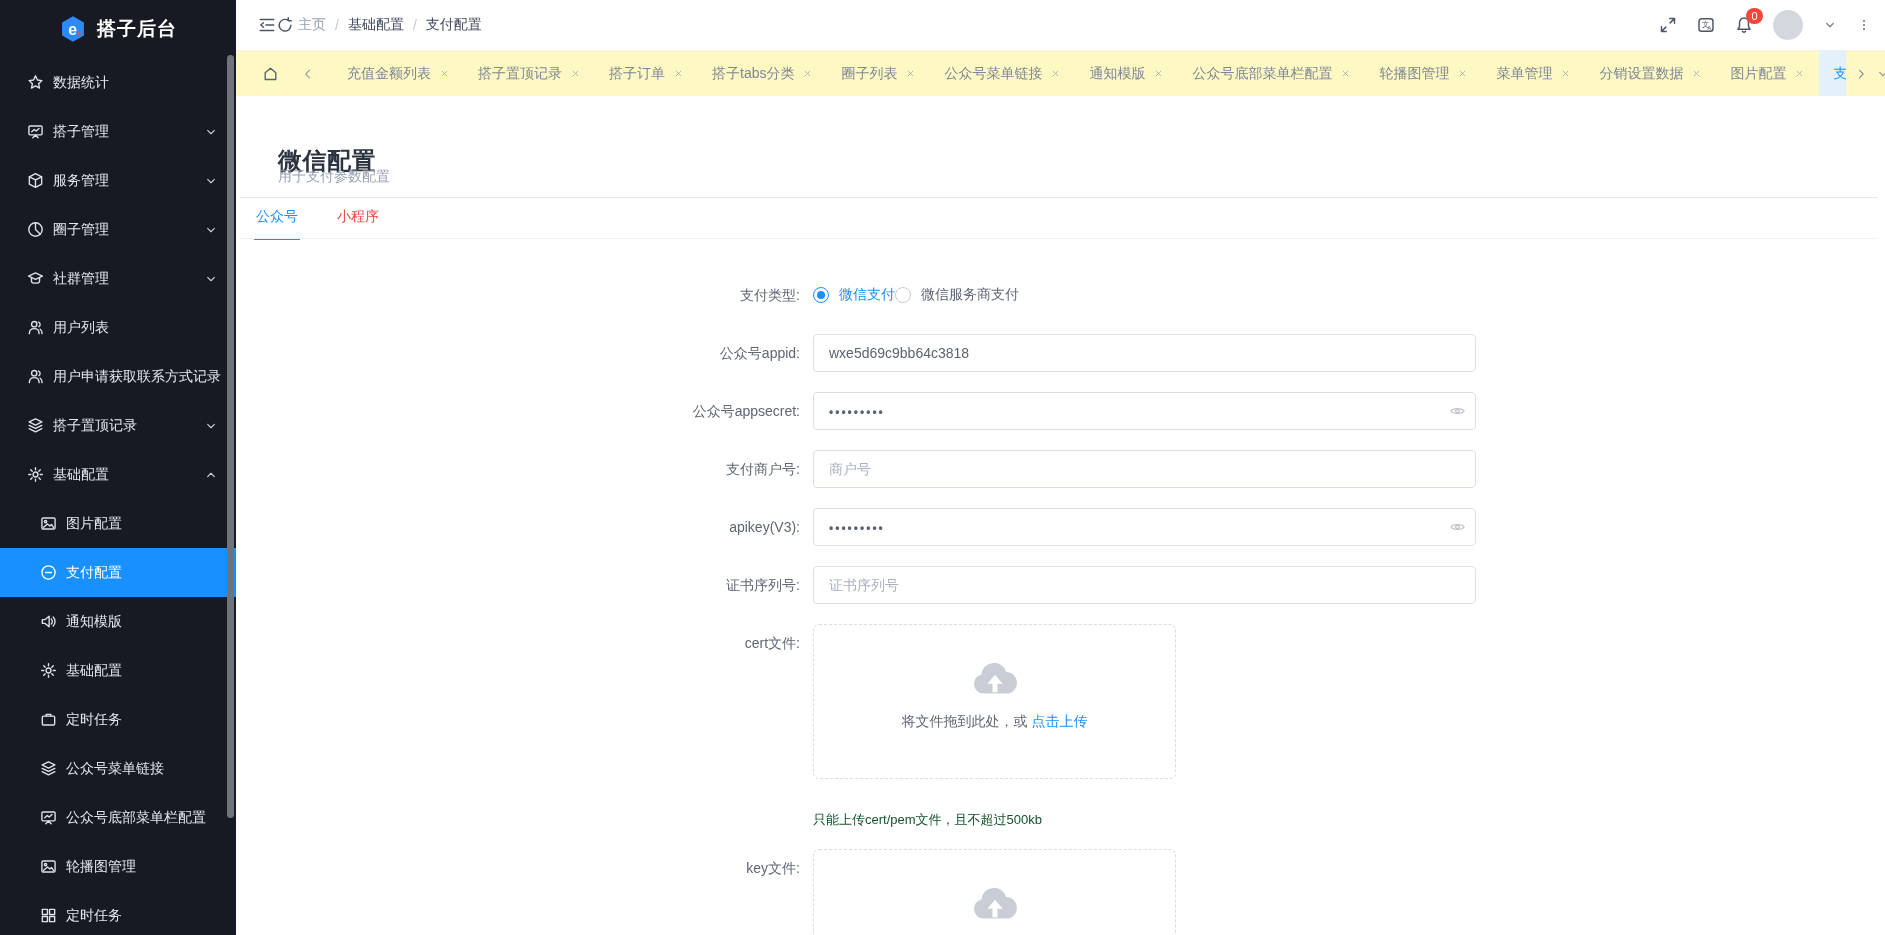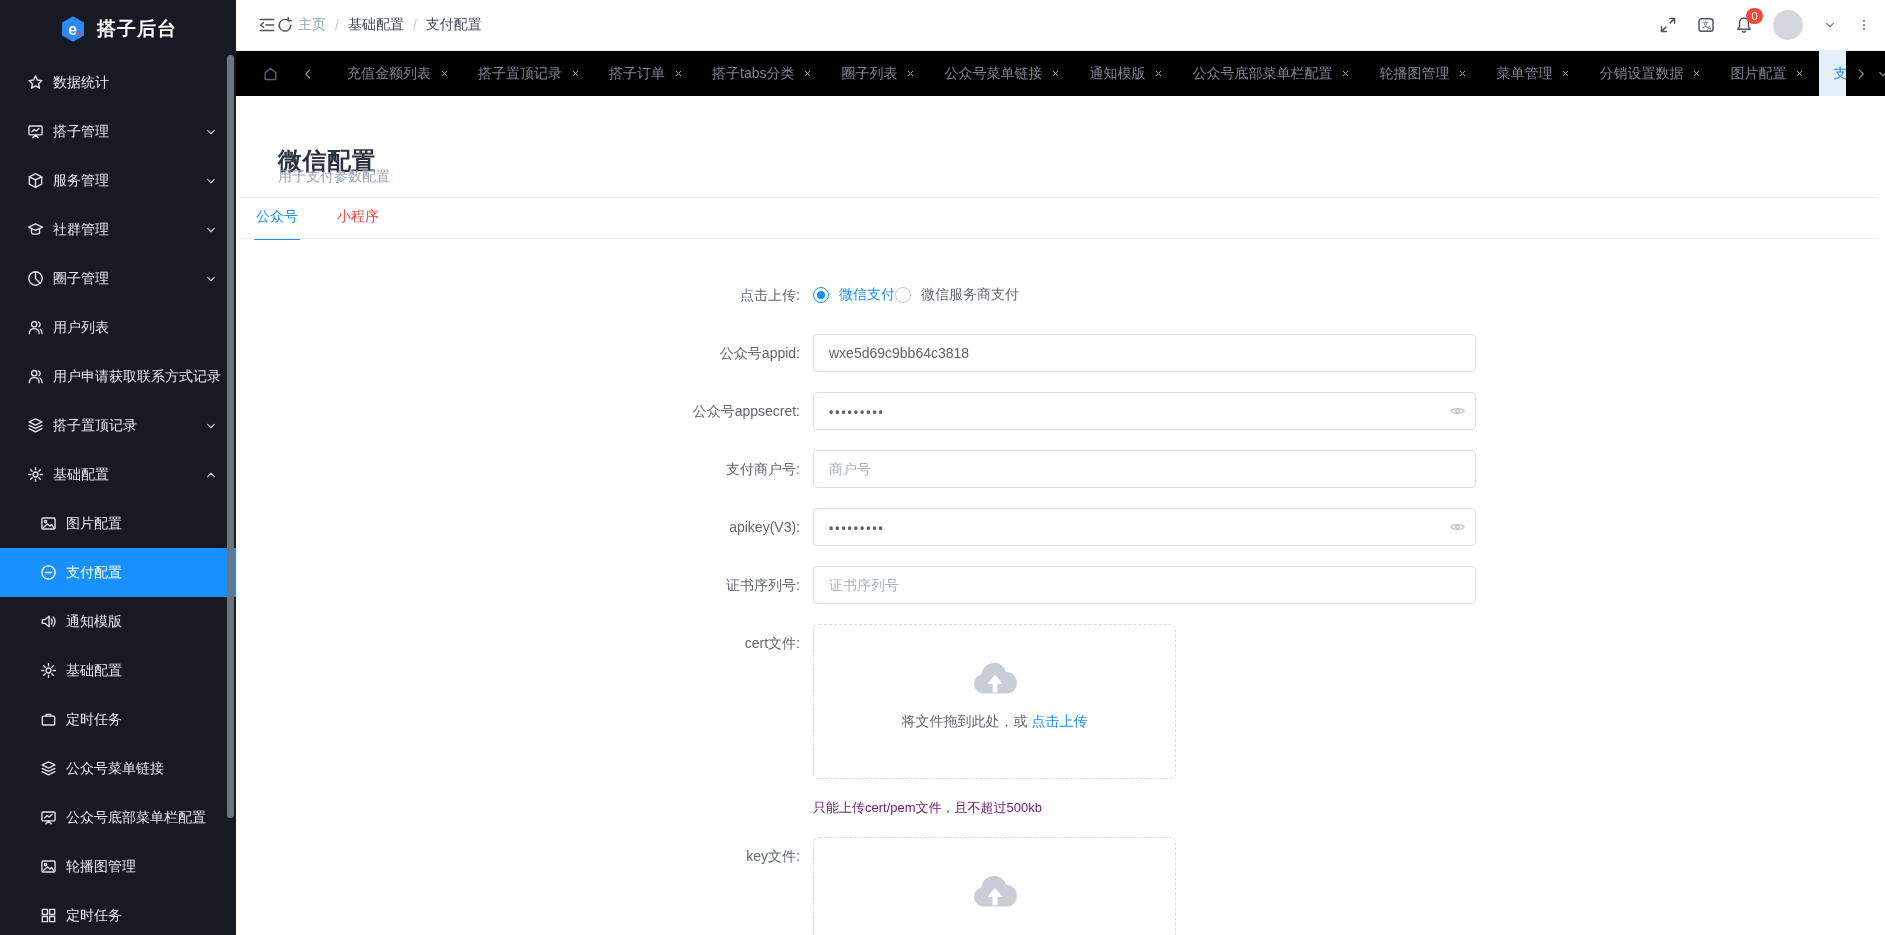--- a/index.html
+++ b/index.html
@@ -33,21 +33,21 @@
   .bc-sep{color:#c3c8d1;}
   .bc-item{color:#3f475a;cursor:pointer;}
   .hdr-right{margin-left:auto;display:flex;align-items:center;gap:20px;padding-right:14px;}
   .bell-wrap{position:relative;width:18px;height:18px;color:#4d5566;cursor:pointer;}
   .badge{position:absolute;top:-8px;right:-10px;min-width:13px;height:16px;border-radius:9px;
          background:#f5483d;color:#fff;font-size:11px;line-height:16px;text-align:center;padding:0 2px;}
   .avatar{width:30px;height:30px;border-radius:50%;background:#d4d7dd;cursor:pointer;}
   .sm-icon{width:14px;height:14px;color:#6b7384;cursor:pointer;}
 
   
-  .tabbar{position:absolute;left:236px;top:51px;right:0;height:45px;background:#000000;
+  .tabbar{position:absolute;left:236px;top:51px;right:0;height:45px;background:#fef9c3;
           border-bottom:1px solid #e9eaed;display:flex;align-items:center;}
   .tb-home{width:17px;height:17px;margin-left:26px;color:#596175;cursor:pointer;flex:none;}
   .tb-prev{width:14px;height:14px;margin-left:22px;color:#9aa1ae;cursor:pointer;flex:none;}
   .tabs-scroll{display:flex;align-items:center;height:100%;margin-left:18px;overflow:hidden;flex:1;}
   .tab{display:flex;align-items:center;gap:8px;padding:0 14px;height:100%;font-size:14px;
        color:#7e8694;cursor:pointer;white-space:nowrap;flex:none;}
   .tab .close{width:11px;height:11px;color:#a8aeba;}
   .tab.active{background:#e4f1fd;color:#1890ff;}
   .tb-next{width:14px;height:14px;color:#8d94a2;margin:0 8px;flex:none;cursor:pointer;}
   .tb-more{width:14px;height:14px;color:#8d94a2;margin-right:-5px;flex:none;cursor:pointer;}
@@ -83,21 +83,21 @@
   .finput .pwd{letter-spacing:2px;font-weight:bold;font-size:12px;}
   .eye{position:absolute;right:9px;top:50%;transform:translateY(-50%);width:17px;height:17px;color:#c0c4cc;cursor:pointer;}
   .frow.upload{margin-top:16px;}
   .frow.keyrow{margin-top:14px;}
   .dropzone{width:363px;height:155px;box-sizing:border-box;border:1px dashed #d8dce4;border-radius:6px;
             position:relative;background:#fff;cursor:pointer;}
   .dz-cloud{position:absolute;left:50%;top:26px;transform:translateX(-50%);width:64px;height:52px;color:#c8cdd6;}
   .dz-text{position:absolute;left:0;right:0;top:88px;text-align:center;font-size:14px;color:#5f6673;}
   .dz-link{color:#1890ff;cursor:pointer;}
   .hintrow{margin-top:10px;margin-bottom:20px;}
-  .hint{font-size:13px;color:#701a75;line-height:18px;}
+  .hint{font-size:13px;color:#14532d;line-height:18px;margin-top:12px;}
 </style>
 </head>
 <body>
 
 <aside class="sidebar">
   <div class="logo-row">
     <span class="icn logo-badge">
         <svg viewBox="0 0 32 32">
           <path d="M16 1.5l12.5 7.2v14.6L16 30.5 3.5 23.3V8.7z" fill="#2b8af5"></path>
           <text x="15.5" y="22.5" text-anchor="middle" font-size="18" font-weight="bold" fill="#fff" font-family="Liberation Sans,sans-serif">e</text>
@@ -139,39 +139,39 @@
         <span class="mi-label">服务管理</span>
         <span class="icn mi-chevron">
           <svg viewBox="0 0 16 16" fill="none" stroke="currentColor" stroke-width="1.3" stroke-linecap="round" stroke-linejoin="round">
             <path d="M4.2 6.2L8 10l3.8-3.8"></path>
           </svg>
         </span>
       </div>
       <div class="menu-item">
         <span class="icn mi-icon">
           <svg viewBox="0 0 16 16" fill="none" stroke="currentColor" stroke-width="1.3" stroke-linecap="round" stroke-linejoin="round">
+            <circle cx="8" cy="8" r="6.3"></circle>
+            <path d="M8 8V1.7M8 8l4.5 4.4"></path>
+          </svg>
+        </span>
+        <span class="mi-label">圈子管理</span>
+        <span class="icn mi-chevron">
+          <svg viewBox="0 0 16 16" fill="none" stroke="currentColor" stroke-width="1.3" stroke-linecap="round" stroke-linejoin="round">
+            <path d="M4.2 6.2L8 10l3.8-3.8"></path>
+          </svg>
+        </span>
+      </div>
+      <div class="menu-item">
+        <span class="icn mi-icon">
+          <svg viewBox="0 0 16 16" fill="none" stroke="currentColor" stroke-width="1.3" stroke-linecap="round" stroke-linejoin="round">
             <path d="M1.5 5.8L8 2.8l6.5 3L8 8.8z"></path>
             <path d="M4.2 7.3v3.3c0 1 1.7 1.8 3.8 1.8s3.8-.8 3.8-1.8V7.3"></path>
           </svg>
         </span>
         <span class="mi-label">社群管理</span>
-        <span class="icn mi-chevron">
-          <svg viewBox="0 0 16 16" fill="none" stroke="currentColor" stroke-width="1.3" stroke-linecap="round" stroke-linejoin="round">
-            <path d="M4.2 6.2L8 10l3.8-3.8"></path>
-          </svg>
-        </span>
-      </div>
-      <div class="menu-item">
-        <span class="icn mi-icon">
-          <svg viewBox="0 0 16 16" fill="none" stroke="currentColor" stroke-width="1.3" stroke-linecap="round" stroke-linejoin="round">
-            <circle cx="8" cy="8" r="6.3"></circle>
-            <path d="M8 8V1.7M8 8l4.5 4.4"></path>
-          </svg>
-        </span>
-        <span class="mi-label">圈子管理</span>
         <span class="icn mi-chevron">
           <svg viewBox="0 0 16 16" fill="none" stroke="currentColor" stroke-width="1.3" stroke-linecap="round" stroke-linejoin="round">
             <path d="M4.2 6.2L8 10l3.8-3.8"></path>
           </svg>
         </span>
       </div>
       <div class="menu-item">
         <span class="icn mi-icon">
           <svg viewBox="0 0 16 16" fill="none" stroke="currentColor" stroke-width="1.3" stroke-linecap="round" stroke-linejoin="round">
             <circle cx="6.8" cy="4.9" r="2.5"></circle>
@@ -492,21 +492,21 @@
   <h1 class="page-title">微信配置</h1>
   <div class="page-subtitle">用于支付参数配置</div>
   <div class="divider"></div>
   <div class="ptabs" id="ptabs">
       <div class="ptab active">公众号</div>
       <div class="ptab">小程序</div>
     </div>
   <div class="ptabs-line"></div>
   <div class="form" id="form">
       <div class="frow first radio-row">
-        <div class="flabel">点击上传:</div>
+        <div class="flabel">支付类型:</div>
         <div class="fctrl radio-group">
           <label class="radio-opt selected">
             <span class="radio-circle"></span>
             <span>微信支付</span>
           </label>
           <label class="radio-opt">
             <span class="radio-circle"></span>
             <span>微信服务商支付</span>
           </label>
         </div>

